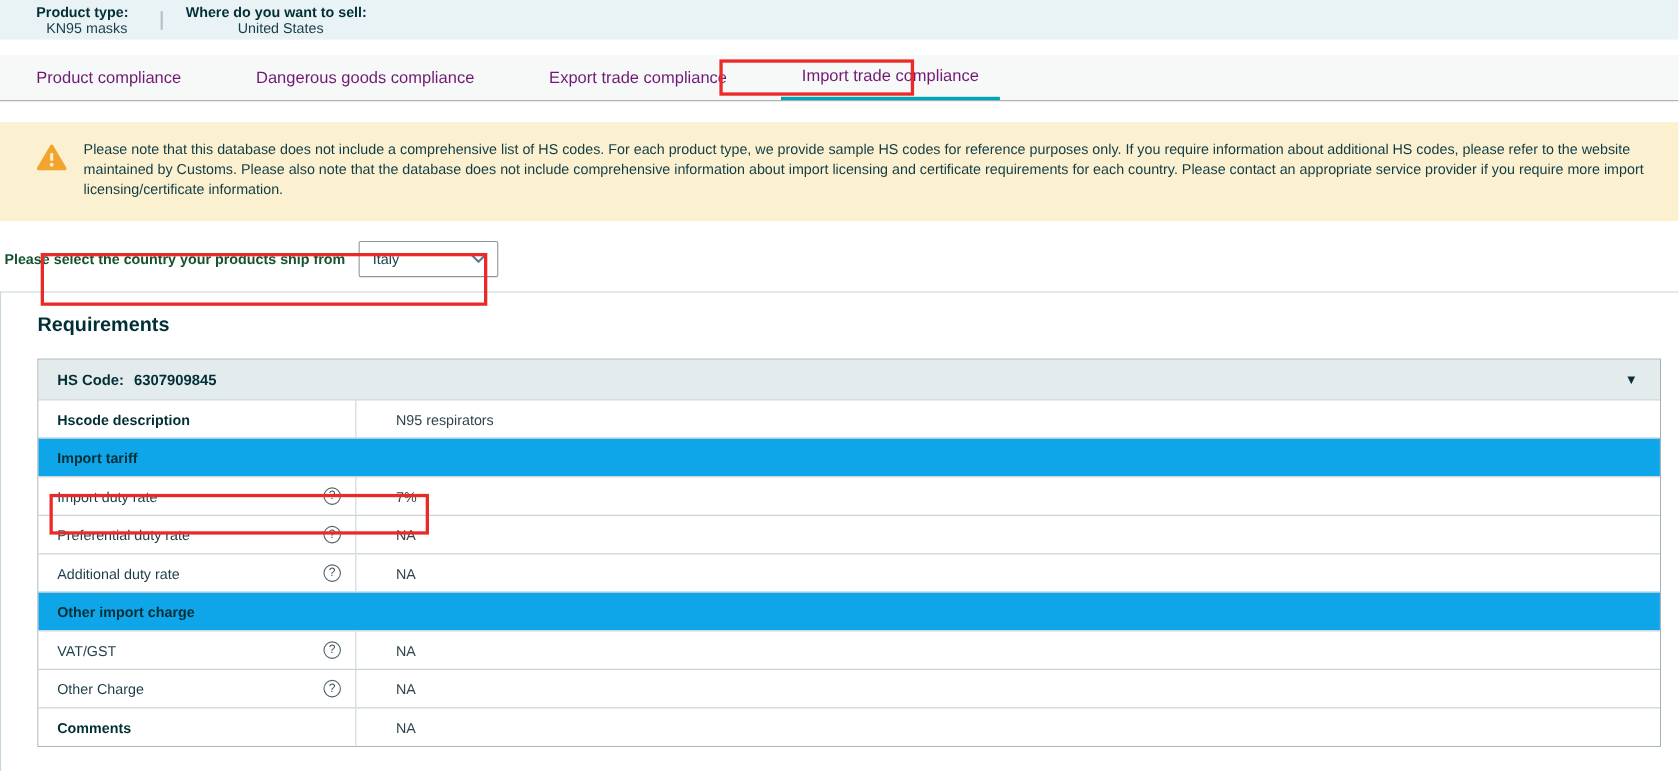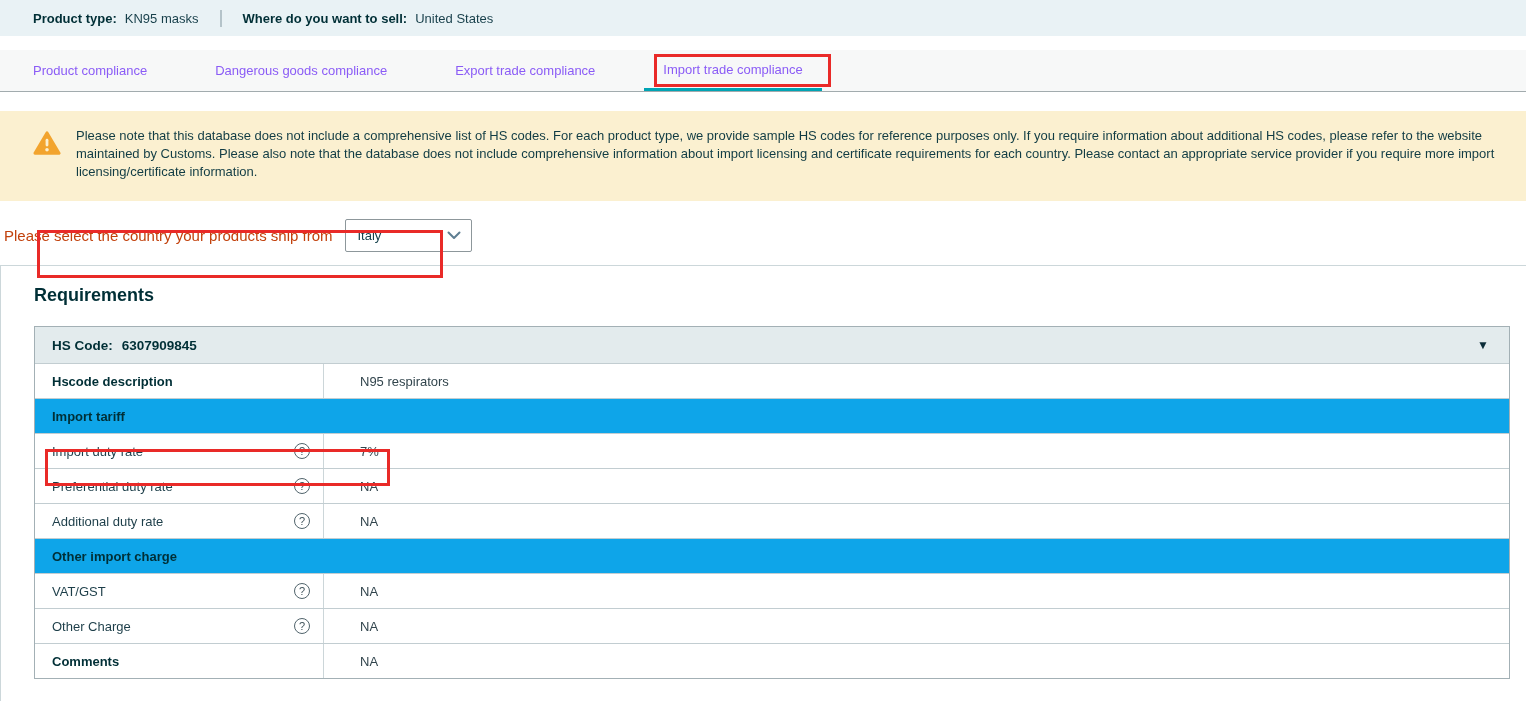--- a/index.html
+++ b/index.html
@@ -11,33 +11,33 @@
     font-family: "Liberation Sans", sans-serif;
     color: #002f36;
   }
 
   
   .topbar {
     height: 36px; background: #e9f2f5;
     display: flex; align-items: center;
     padding-left: 33px; font-size: 13px;
   }
-  .topbar .pair { display: flex; align-items: center; }
+  .topbar .pair { display: flex; align-items: center; flex-direction: column; }
   .topbar .lbl { font-weight: bold; color: #002f36; margin-right: 8px; }
   .topbar .val { color: #173f4a; }
   .topbar .vdiv { width: 2px; height: 17px; background: #b4c3c9; margin: 0 21px; }
 
   
   .tabstrip {
     margin-top: 14px; height: 42px;
     background: #f7f8f8; border-bottom: 1px solid #a2abae;
     display: flex; padding-left: 33px; gap: 68px;
   }
   .tab {
-    font-size: 13px; color: #8b5cf6; height: 100%;
+    font-size: 15px; color: #701a75; height: 100%;
     display: flex; align-items: center; cursor: pointer; text-align: center;
   }
   .tab.active {
     border-bottom: 3px solid #00a4b4;
     padding: 0 19px; margin-left: -19px; margin-right: -19px;
   }
 
   
   .notice {
     margin-top: 19px; background: #fbf0d0;
@@ -46,21 +46,21 @@
   }
   .notice-icon { flex: none; width: 28px; height: 26px; margin-top: 3px; margin-right: 15px; }
   .notice-title { font-size: 13px; font-weight: bold; color: #113c44; line-height: 18px; margin-bottom: 1px; }
   .notice-body { font-size: 13px; color: #113c44; line-height: 18px; }
 
   
   .shiprow {
     margin-top: 16px; height: 36px;
     display: flex; align-items: center; padding-left: 4px;
   }
-  .shiprow .lbl { font-size: 15px; font-weight: normal; color: #c2410c; }
+  .shiprow .lbl { font-size: 13px; font-weight: bold; color: #14532d; }
   .selectbox {
     margin-left: 12px; width: 127px; height: 33px;
     border: 1px solid #8d979b; border-radius: 2px; background: #fff;
     display: flex; align-items: center; justify-content: space-between;
     padding: 0 10px 0 12px; font-size: 13px; color: #16414c; cursor: pointer;
   }
   .selectbox svg { flex: none; }
 
   
   .container {

